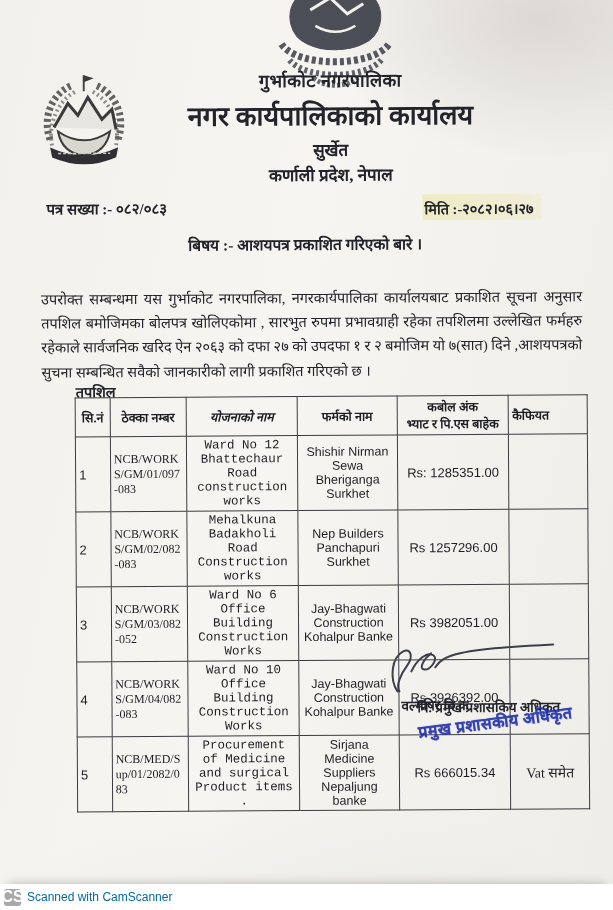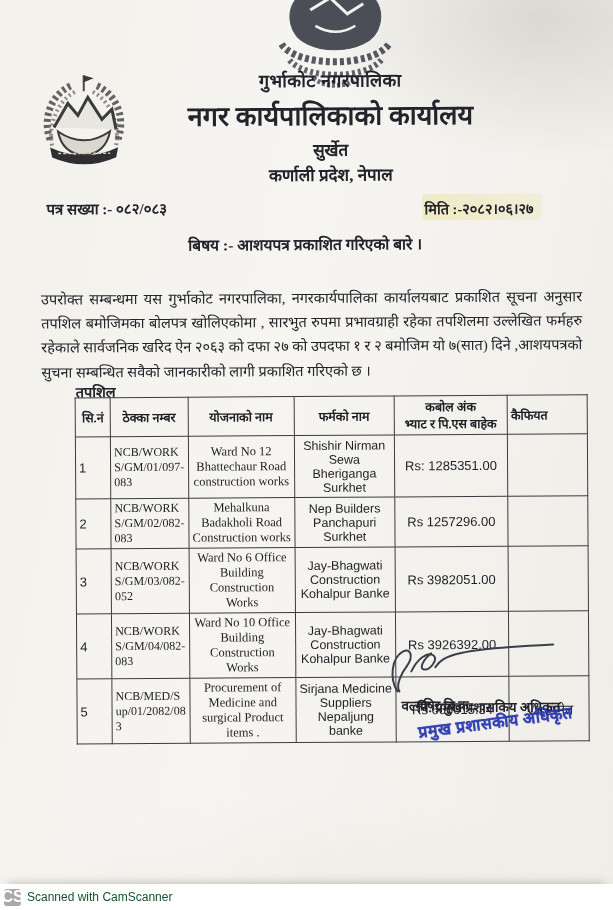--- a/index.html
+++ b/index.html
@@ -33,45 +33,45 @@
   .subject{position:absolute;left:0;top:233px;width:100%;text-align:center;font-size:15.5px;font-weight:bold;}
   
   .body-par{position:absolute;left:42px;top:286px;width:541px;font-size:14.5px;line-height:1.67;
     text-align:justify;font-weight:500;}
   .detail-label{position:absolute;left:76px;top:372px;font-size:14.5px;font-weight:bold;margin-top:8px;}
   
   table.main{position:absolute;left:75px;top:396px;width:513px;border-collapse:collapse;
     font-size:12px;color:#1d1e24;}
   table.main th, table.main td{border:1.4px solid #3c3c40;padding:2px 3px;vertical-align:middle;}
   table.main th{font-weight:bold;font-size:12.5px;}
-  th.h-sn{width:30px;} th.h-contract{width:84px;} th.h-project{width:110px;}
+  th.h-sn{width:30px;} th.h-contract{width:84px;} th.h-project{width:110px;font-style:italic;}
   th.h-firm{width:100px;} th.h-amount{width:118px;} th.h-remarks{width:84px;vertical-align:top;text-align:left;}
   td.c-sn{text-align:left;padding-left:6px;font-family:"Liberation Sans",sans-serif;font-size:13px;}
   td.c-contract{font-family:"Liberation Serif",serif;font-size:12px;word-break:break-all;padding-left:6px;}
-  td.c-project{font-family:Liberation Serif, serif;text-align:center;font-size:12.5px;font-weight:500;}
+  td.c-project{font-family:Liberation Mono, monospace;text-align:center;font-size:12.5px;font-weight:500;}
   td.c-firm{font-family:"Liberation Sans",sans-serif;text-align:center;font-size:12.5px;font-weight:500;}
   td.c-amount{font-family:"Liberation Sans",sans-serif;text-align:center;font-size:13px;font-weight:500;vertical-align:top;padding-top:8px;}
   td.c-remarks{font-size:14px;text-align:center;}
   tr.r-h{height:34px;} tr.r-0{height:62px;} tr.r-1{height:46px;} tr.r-2{height:46px;}
   tr.r-3{height:42px;} tr.r-4{height:50px;}
   
   .sig-squiggle{position:absolute;left:382px;top:642px;width:180px;height:52px;}
   .sig-name{position:absolute;left:400px;top:680px;font-size:13.5px;font-weight:bold;margin-top:17px;}
   .sig-designation{position:absolute;left:416px;top:699px;font-size:13.5px;font-weight:bold;}
   .sig-stamp{position:absolute;left:416px;top:712px;font-size:16px;font-weight:bold;
     color:#2433ad;transform:rotate(-7deg);letter-spacing:.5px;
     text-shadow:0 0 1px rgba(36,51,173,.65), .5px .5px 0 rgba(36,51,173,.4);
     opacity:.92;white-space:nowrap;}
   
   .cs-bar{position:absolute;left:0;bottom:0;width:613px;height:26px;background:#ffffff;
     display:flex;align-items:center;box-shadow:0 -8px 10px -8px rgba(120,118,112,.5);}
   .cs-logo{width:17px;height:17px;margin-left:4px;border-radius:3px;background:#a9a9a9;
     color:#fff;font-family:"Liberation Sans",sans-serif;font-weight:bold;font-size:16px;
     display:flex;align-items:center;justify-content:center;}
-  .cs-text{margin-left:6px;font-family:"Liberation Sans",sans-serif;font-size:12px;color:#14532d;}
+  .cs-text{margin-left:6px;font-family:"Liberation Sans",sans-serif;font-size:12px;color:#0369a1;}
 </style>
 </head>
 <body>
 
 <div class="page">
   <div class="tilt">
 
     <svg class="emblem" viewBox="0 0 112 124">
       <g fill="none" stroke="#4a4a4a">
         <path d="M56 14 L56 30" stroke-width="2"></path>

